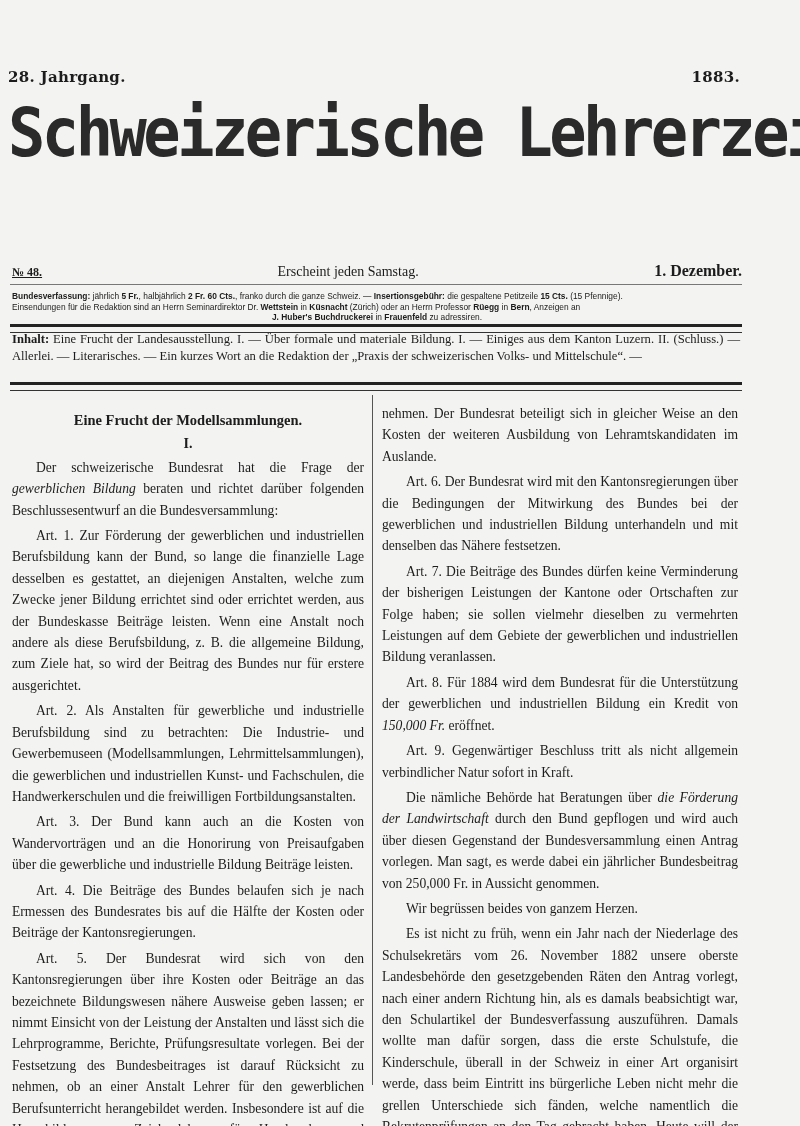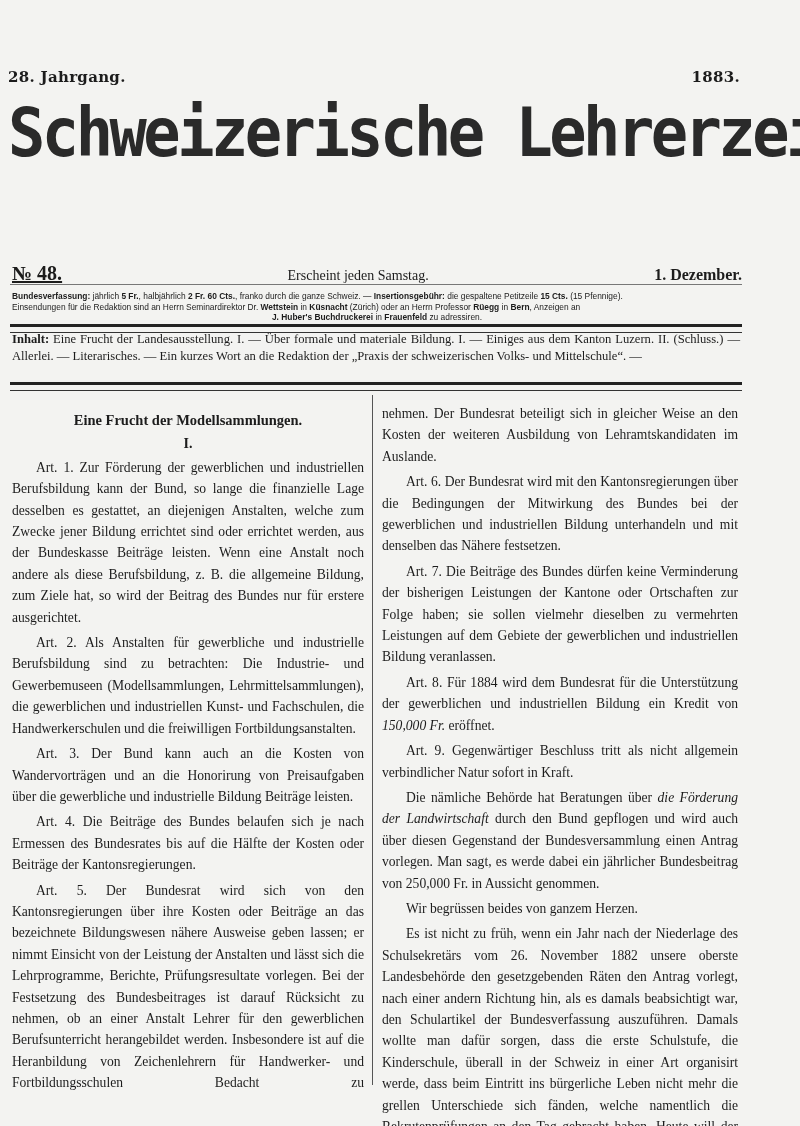--- a/index.html
+++ b/index.html
@@ -18,21 +18,21 @@
   .masthead { position: absolute; top: 96px; left: 8px; width: 740px;
     font-family: "DejaVu Sans Mono", "Liberation Mono", monospace; font-weight: bold;
     font-size: 62px; line-height: 70px; letter-spacing: -3.5px; color: #2a2a2a;
     transform: scaleY(1.08); transform-origin: left top; white-space: nowrap; }
 
   .subtitle { position: absolute; top: 176px; left: 0; width: 800px; text-align: center;
     font-family: "Liberation Serif", "DejaVu Serif", serif; font-size: 27px; letter-spacing: 0.2px; }
 
   .issueline { position: absolute; top: 262px; left: 12px; width: 730px; display: flex; justify-content: space-between; align-items: baseline;
     font-family: "Liberation Serif", serif; font-size: 14px; }
-  .issueline .num { font-weight: bold; font-size: 20px; text-decoration: underline; }
+  .issueline .num { font-weight: bold; font-size: 12px; text-decoration: underline; }
   .issueline .date { font-weight: bold; font-size: 16px; }
 
   .rule-thin { position: absolute; left: 10px; width: 732px; border-top: 1px solid #777; }
   .rule-double { position: absolute; left: 10px; width: 732px; height: 5px; border-top: 3px solid #222; border-bottom: 1px solid #333; }
 
   .subs { position: absolute; top: 291px; left: 12px; width: 730px;
     font-family: "Liberation Sans", "DejaVu Sans", sans-serif; font-size: 8.4px; line-height: 10.5px; text-align: justify; text-align-last: auto; }
   .subs b { font-weight: bold; }
   .subs .c { text-align: center; }
 
@@ -84,20 +84,21 @@
     <span class="lbl">Inhalt:</span><span> Eine Frucht der Landesausstellung. I. — Über formale und materiale Bildung. I. — Einiges aus dem Kanton Luzern. II. (Schluss.) — Allerlei. — Literarisches. — Ein kurzes Wort an die Redaktion der „Praxis der schweizerischen Volks- und Mittelschule“. —</span>
   </div>
 
   <div class="rule-double" style="top:382px;"></div>
 
   <div class="divider"></div>
 
   <div class="col col-left">
     <div class="heading">Eine Frucht der Modellsammlungen.</div>
     <div class="roman">I.</div>
+    <p><span>Der schweizerische Bundesrat hat die Frage der </span><i>gewerblichen Bildung</i><span> beraten und richtet darüber folgenden Beschlussesentwurf an die Bundesversammlung:</span></p>
     <p>Art. 1. Zur Förderung der gewerblichen und industriellen Berufsbildung kann der Bund, so lange die finanzielle Lage desselben es gestattet, an diejenigen Anstalten, welche zum Zwecke jener Bildung errichtet sind oder errichtet werden, aus der Bundeskasse Beiträge leisten. Wenn eine Anstalt noch andere als diese Berufsbildung, z. B. die allgemeine Bildung, zum Ziele hat, so wird der Beitrag des Bundes nur für erstere ausgerichtet.</p>
     <p>Art. 2. Als Anstalten für gewerbliche und industrielle Berufsbildung sind zu betrachten: Die Industrie- und Gewerbemuseen (Modellsammlungen, Lehrmittelsammlungen), die gewerblichen und industriellen Kunst- und Fachschulen, die Handwerkerschulen und die freiwilligen Fortbildungsanstalten.</p>
     <p>Art. 3. Der Bund kann auch an die Kosten von Wandervorträgen und an die Honorirung von Preisaufgaben über die gewerbliche und industrielle Bildung Beiträge leisten.</p>
     <p>Art. 4. Die Beiträge des Bundes belaufen sich je nach Ermessen des Bundesrates bis auf die Hälfte der Kosten oder Beiträge der Kantonsregierungen.</p>
     <p style="text-align-last: justify;">Art. 5. Der Bundesrat wird sich von den Kantonsregierungen über ihre Kosten oder Beiträge an das bezeichnete Bildungswesen nähere Ausweise geben lassen; er nimmt Einsicht von der Leistung der Anstalten und lässt sich die Lehrprogramme, Berichte, Prüfungsresultate vorlegen. Bei der Festsetzung des Bundesbeitrages ist darauf Rücksicht zu nehmen, ob an einer Anstalt Lehrer für den gewerblichen Berufsunterricht herangebildet werden. Insbesondere ist auf die Heranbildung von Zeichenlehrern für Handwerker- und Fortbildungsschulen Bedacht zu</p>
   </div>
 
   <div class="col col-right">
     <p class="noind">nehmen. Der Bundesrat beteiligt sich in gleicher Weise an den Kosten der weiteren Ausbildung von Lehramtskandidaten im Auslande.</p>
     <p>Art. 6. Der Bundesrat wird mit den Kantonsregierungen über die Bedingungen der Mitwirkung des Bundes bei der gewerblichen und industriellen Bildung unterhandeln und mit denselben das Nähere festsetzen.</p>

